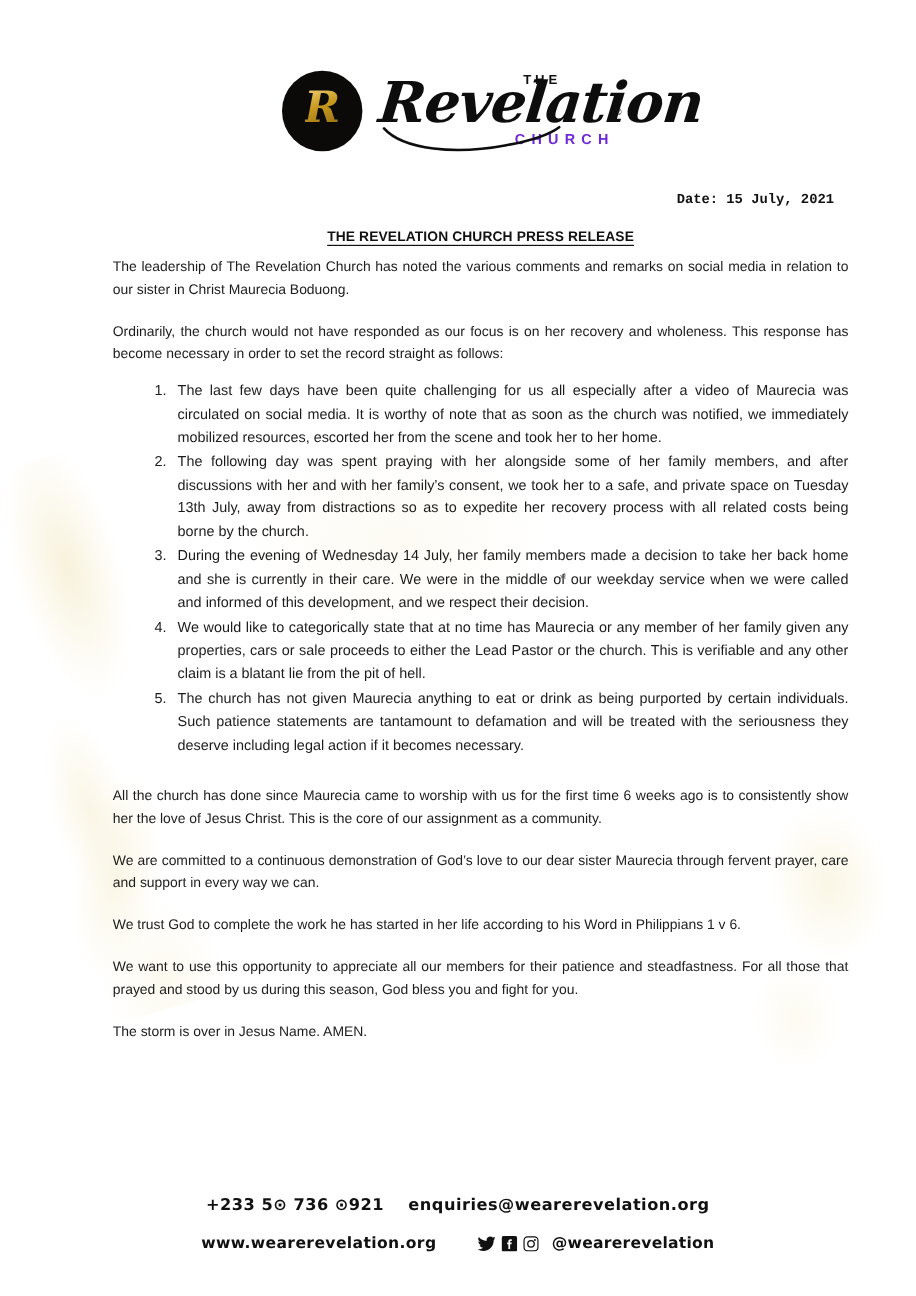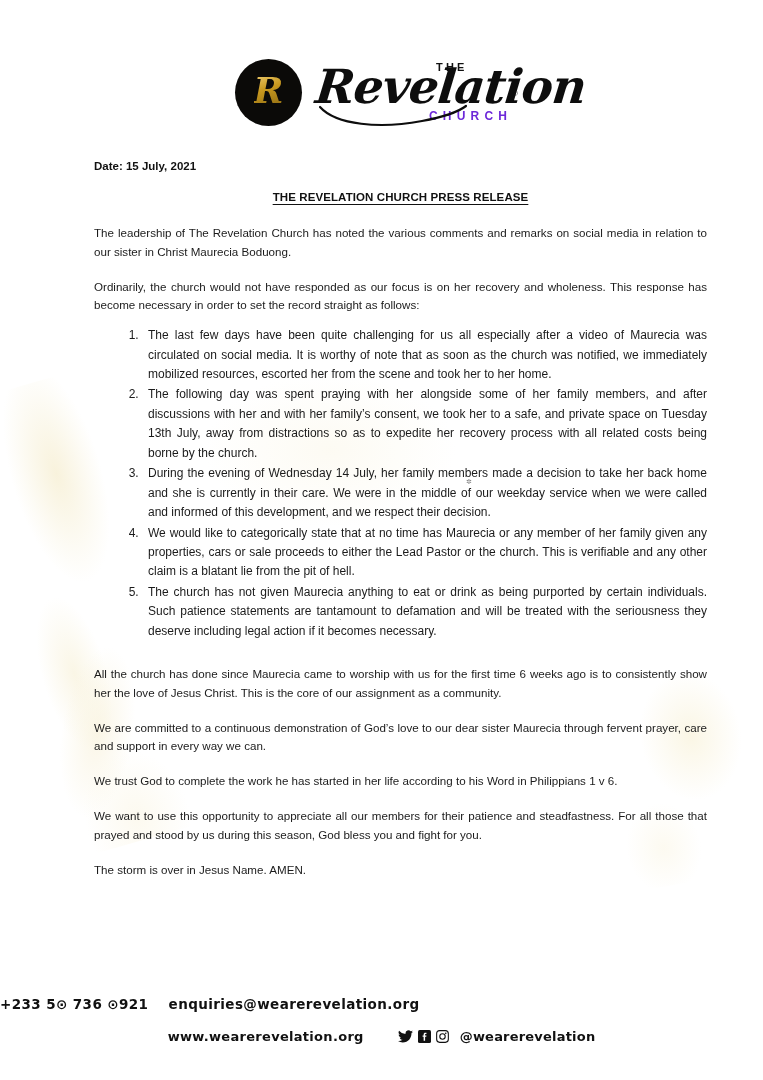--- a/index.html
+++ b/index.html
@@ -147,45 +147,46 @@
     height: 26px;
   }
 
   
   .doc {
     position: relative;
     z-index: 2;
     padding: 0 56px 0 94px;
   }
   .date-line {
-    text-align: left;
+    text-align: right;
     font-size: 11.5px;
     font-weight: 700;
     color: #111;
     margin-top: 20px;
     padding-right: 12px;
+    font-family: Liberation Mono, monospace;
   }
   .doc-title {
     text-align: center;
     font-size: 11.5px;
     font-weight: 700;
     color: #111;
     text-decoration: underline;
     text-underline-offset: 3px;
     margin-top: 19px;
     letter-spacing: 0.1px;
   }
   p.para {
     font-size: 11.6px;
     line-height: 1.62;
     text-align: justify;
     margin: 16px 0 0 0;
     color: #1b1b1b;
   }
-  p.para:first-of-type { margin-top: 21px; }
+  p.para:first-of-type { margin-top: 10px; }
 
   ol.claims {
     margin: 11px 0 0 0;
     padding-left: 48px;
     font-size: 12px;
     line-height: 1.62;
     color: #1b1b1b;
   }
   ol.claims li {
     text-align: justify;
@@ -205,21 +206,21 @@
     pointer-events: none;
   }
 
   
   .footer {
     position: absolute;
     left: 0;
     right: 0;
     bottom: 36px;
     z-index: 2;
-    text-align: left;
+    text-align: center;
   }
   .footer-contact {
     font-family: "DejaVu Sans", sans-serif;
     font-size: 13.5px;
     font-weight: 600;
     letter-spacing: 0.4px;
     color: #111;
     margin-bottom: 17px;
   }
   .footer-contact .sep { display: inline-block; width: 10px; }

